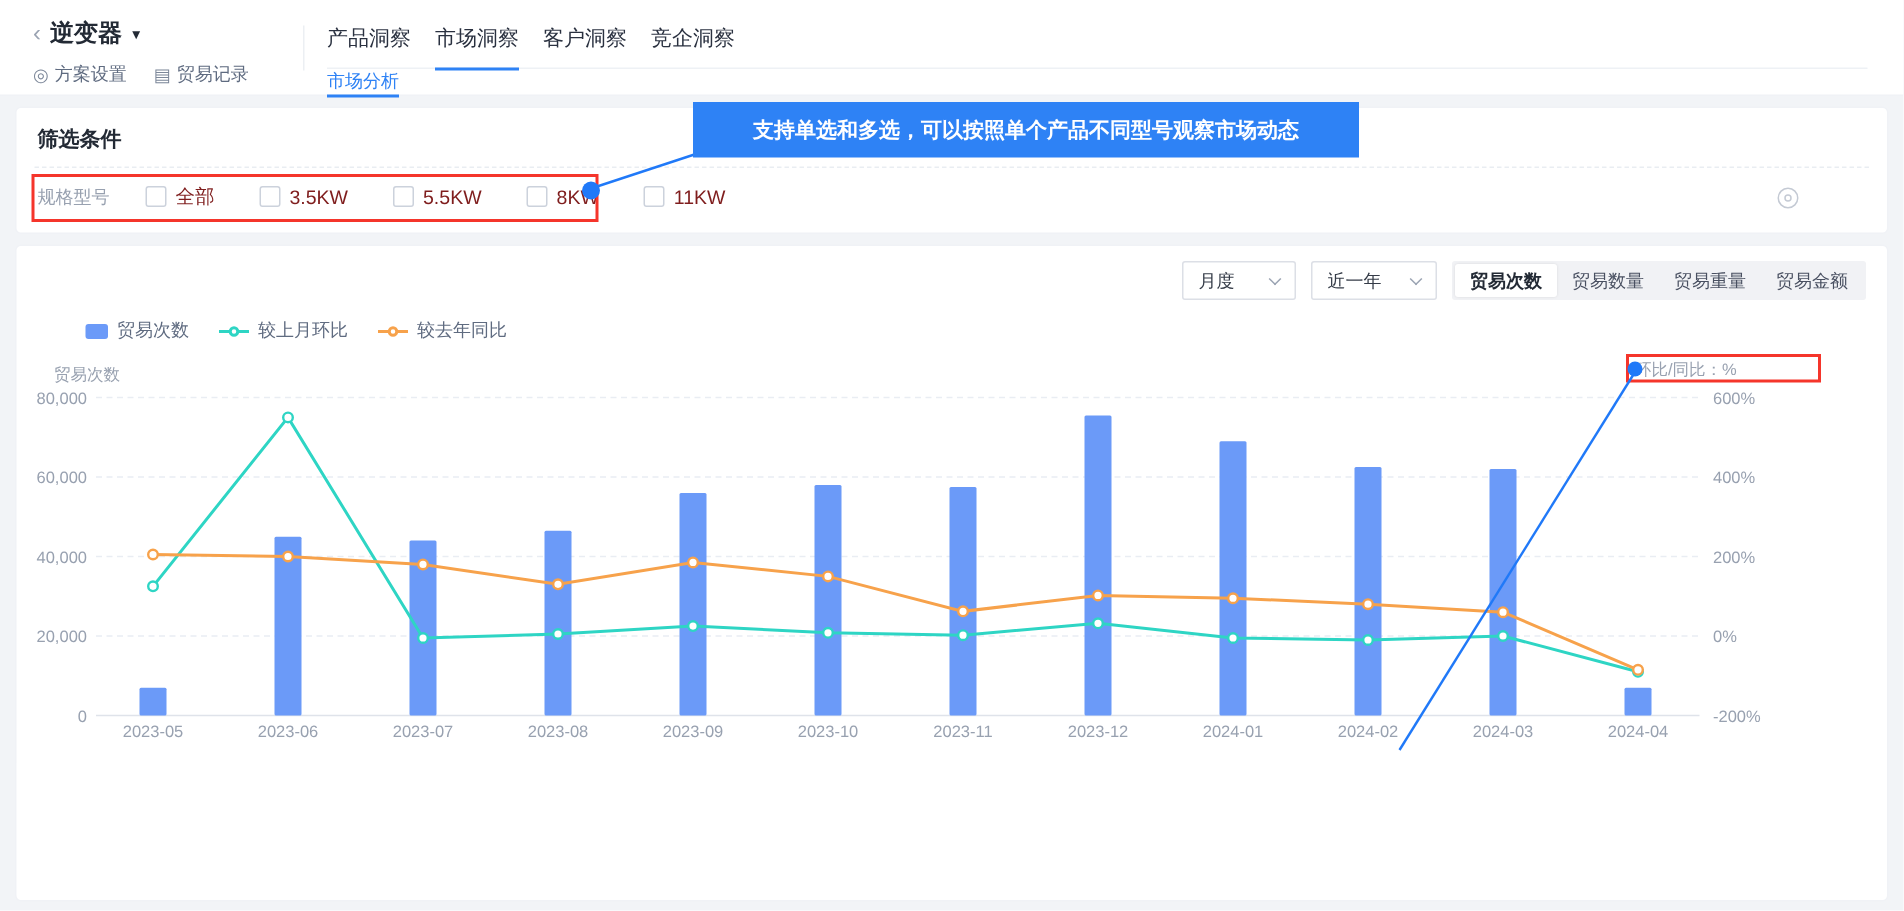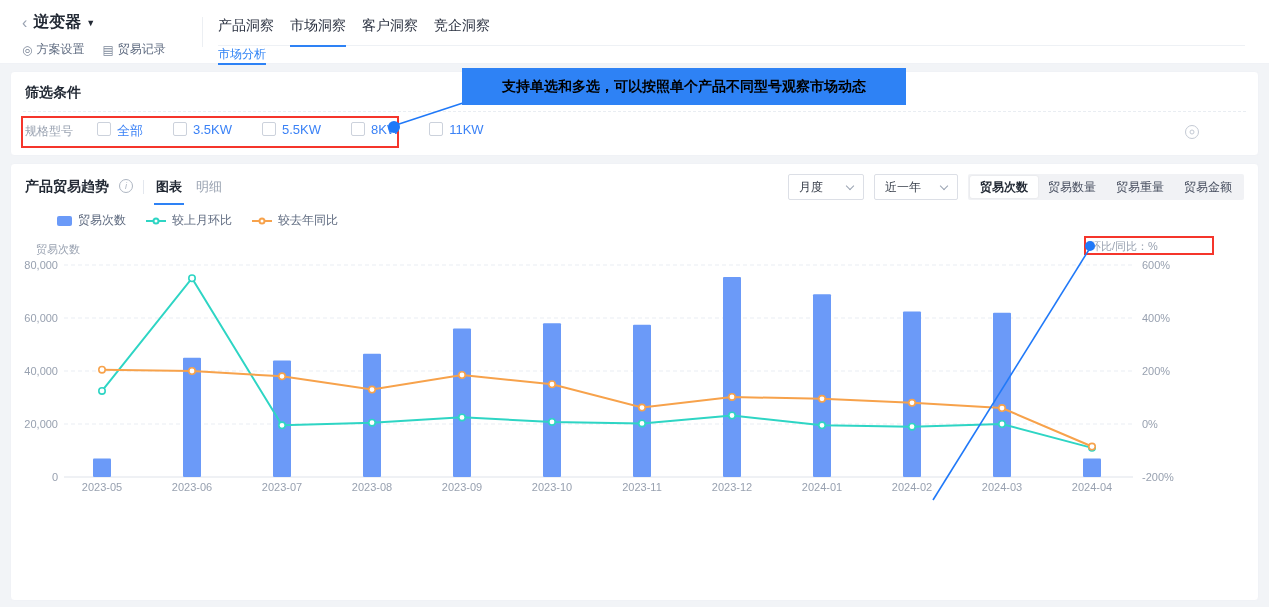--- a/index.html
+++ b/index.html
@@ -25,21 +25,21 @@
 
   
   .card{position:absolute;left:10px;right:10px;background:#fff;border:1px solid #f0f2f6;border-radius:4px;z-index:1}
   .filter-card{top:71px;height:85px}
   .chart-card{top:163px;height:438px}
   .card-title{position:absolute;left:14px;top:12px;font-size:14px;font-weight:bold;color:#232a35}
   .filter-sep{position:absolute;left:12px;right:12px;top:39px;border-top:1px dashed #e9edf2}
   .filter-row{position:absolute;left:14px;top:50px;display:flex;align-items:center}
   .row-label{font-size:12px;color:#98a1b0;width:64px}
   .cbs{display:flex;gap:30px;margin-left:8px}
-  .cb{display:flex;align-items:flex-start;gap:6px;font-size:13px;color:#3b82f6;cursor:pointer}
+  .cb{display:flex;align-items:center;gap:6px;font-size:13px;color:#7f1d1d;cursor:pointer}
   .box{width:14px;height:14px;border:1px solid #ccd2dc;border-radius:2px;background:#fff}
   .gear{position:absolute;right:59px;top:53px;width:14px;height:14px;border:1px solid #c4cad4;border-radius:50%;cursor:pointer}
   .gear i{position:absolute;left:50%;top:50%;transform:translate(-50%,-50%);width:5px;height:5px;border:1px solid #c4cad4;border-radius:50%}
 
   
   .chart-head{position:absolute;left:14px;top:14px;display:flex;align-items:flex-start;gap:10px}
   .c-title{font-size:14px;font-weight:bold;color:#232a35}
   .info{width:14px;height:14px;border:1px solid #aeb6c2;border-radius:50%;color:#aeb6c2;font-size:9px;line-height:12px;text-align:center;margin-top:1px;font-style:italic}
   .hdiv{width:1px;height:14px;background:#e3e7ee;margin-top:2px}
   .vtab{font-size:13px;color:#98a1b0;padding:0 2px 7px;cursor:pointer;border-bottom:2px solid transparent}
@@ -62,21 +62,21 @@
   
   #trend-svg{position:absolute;left:0;top:230px;z-index:2;pointer-events:none}
   #trend-svg text{font-family:"Liberation Sans","DejaVu Sans",sans-serif}
   #anno-svg{position:absolute;left:0;top:0;z-index:4;pointer-events:none}
   .redbox{position:absolute;border:2px solid;z-index:3;pointer-events:none}
   .rb1{left:21px;top:116px;width:378px;height:32px}
   .rb2{left:1084px;top:236px;width:130px;height:19px}
   .dot{position:absolute;border-radius:50%;z-index:5}
   .d1{left:388px;top:121px;width:12px;height:12px}
   .d2{left:1085px;top:241px;width:10px;height:10px}
-  .callout{position:absolute;color:#000000;font-size:14px;font-weight:bold;z-index:6}
+  .callout{position:absolute;color:#ffffff;font-size:14px;font-weight:bold;z-index:6}
   .c1{left:462px;top:68px;width:444px;height:37px;line-height:37px;text-align:center}
   .c2{left:792px;top:497px;width:470px;height:94px;padding:9px 18px;line-height:25px;text-align:left}
 </style>
 </head>
 <body>
 
 <div class="stage">
 
   <header class="topbar">
     <div class="brand">
@@ -136,27 +136,20 @@
             <span>11KW</span>
           </label>
       </div>
     </div>
     <span class="gear">
         <i></i>
       </span>
   </section>
 
   <section class="card chart-card">
-    <div class="chart-head">
-      <span class="c-title">产品贸易趋势</span>
-      <span class="info">i</span>
-      <span class="hdiv"></span>
-      <span class="vtab active" style="border-bottom-color: rgb(46, 130, 245);">图表</span>
-      <span class="vtab">明细</span>
-    </div>
     <div class="controls">
       <span class="select sel-period">
         <span>月度</span>
         <span class="chev"></span>
       </span>
       <span class="select sel-range">
         <span>近一年</span>
         <span class="chev"></span>
       </span>
       <span class="segs">

